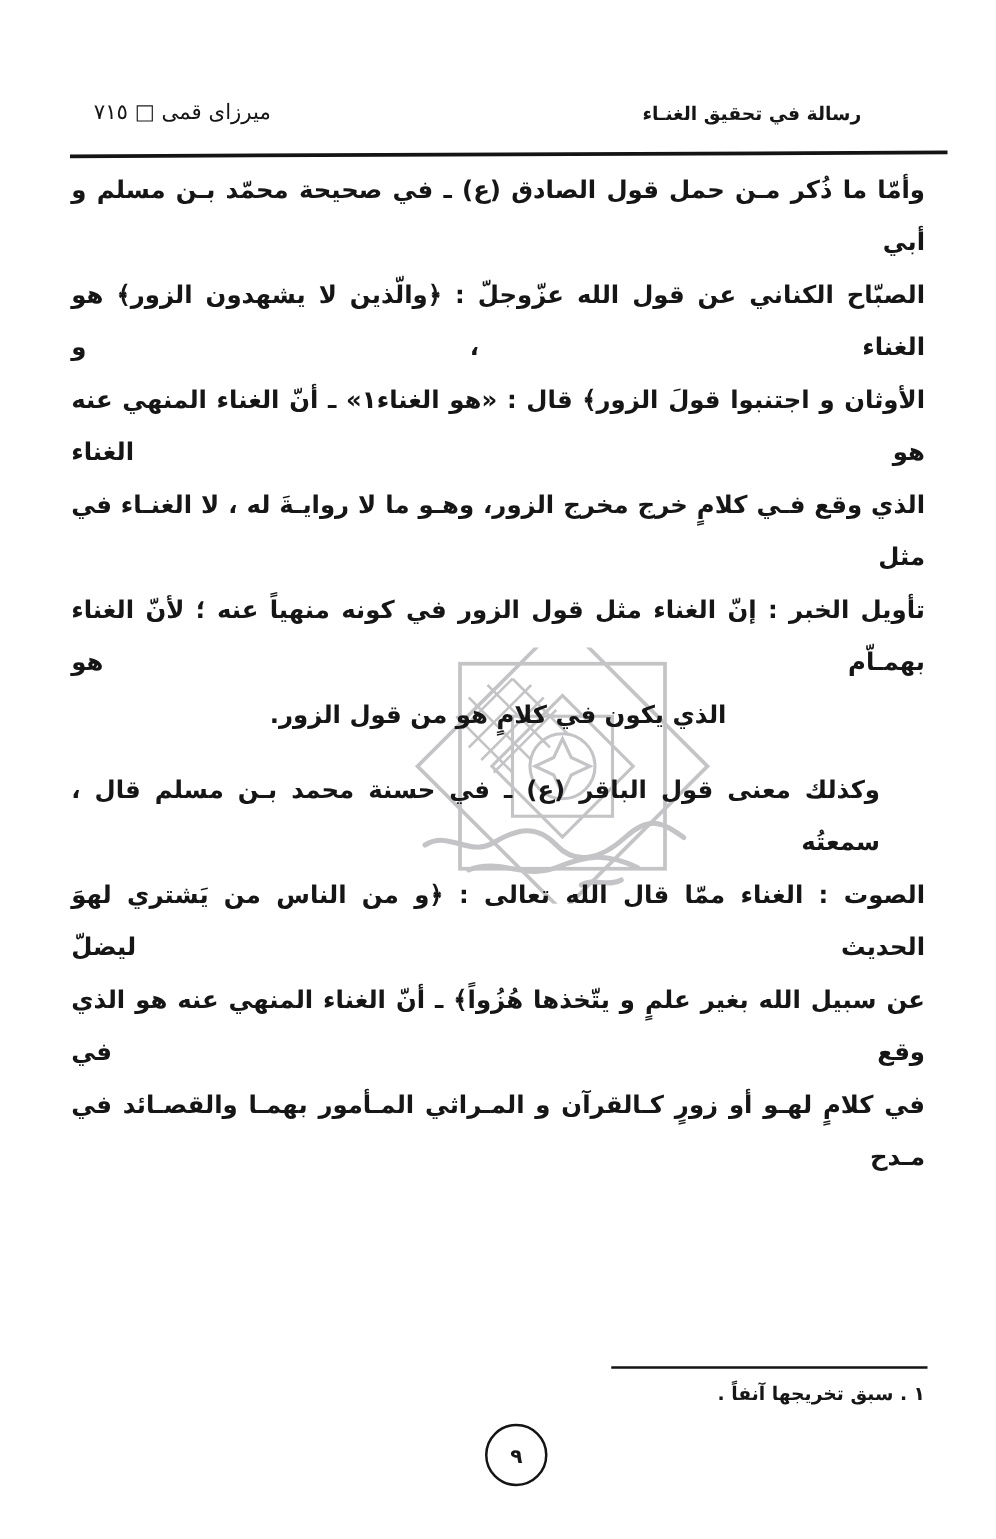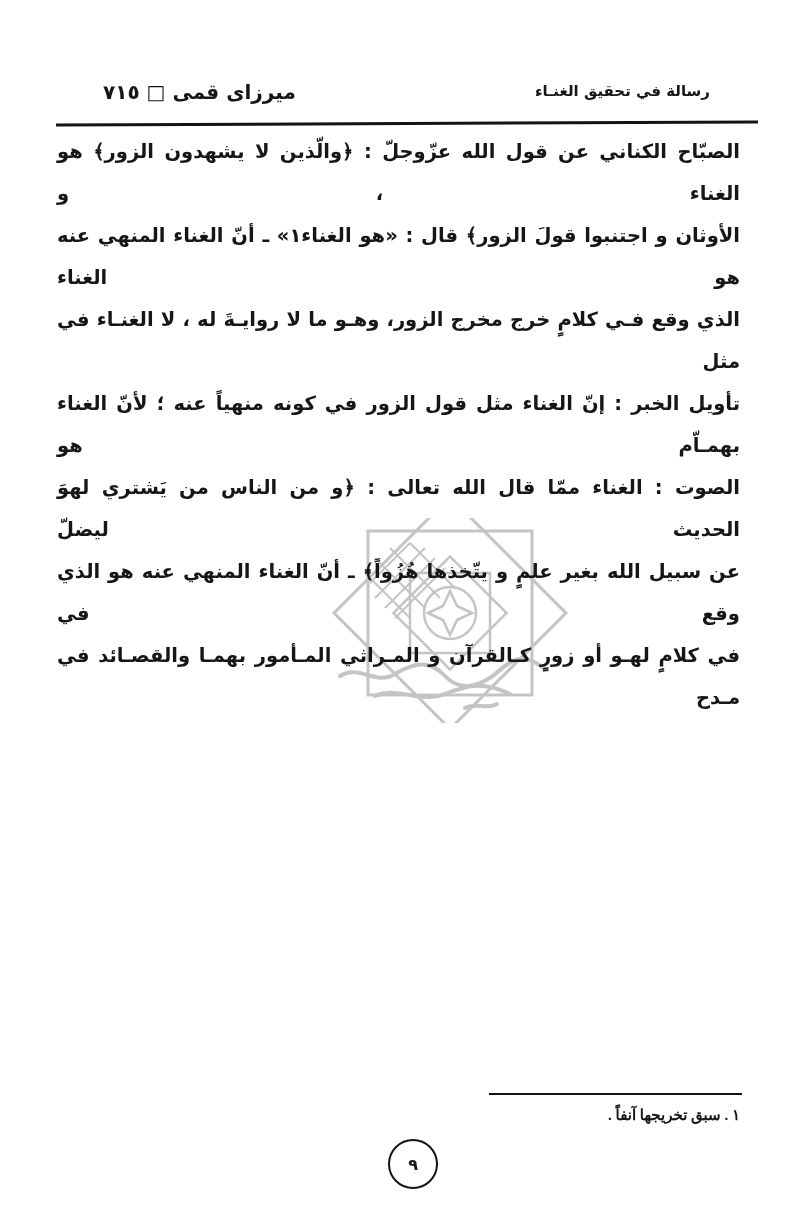--- a/index.html
+++ b/index.html
@@ -5,27 +5,27 @@
   html,body{margin:0;padding:0;}
   body{
     width:797px;height:1231px;position:relative;overflow:hidden;
     background:#ffffff;
     font-family:"DejaVu Sans","Liberation Sans",sans-serif;
     color:#161616;
   }
   .page{position:absolute;inset:0;}
   
   .runhead-right{
-    position:absolute;top:82px;right:87px;
+    position:absolute;top:82px;right:108px;
     font-size:15px;font-weight:700;letter-spacing:0;
     direction:rtl;
   }
   .runhead-left{
     position:absolute;top:80px;left:75px;
-    font-size:20px;font-weight:700;direction:rtl;margin-left:28px;
+    font-size:17px;font-weight:400;direction:rtl;
   }
   .head-rule{
     position:absolute;top:122px;left:56px;width:702px;height:3px;
     background:#141414;transform:rotate(-0.25deg);
   }
   
   .body-text{
     position:absolute;top:131px;right:57px;width:683px;
     direction:rtl;
     font-size:19.5px;font-weight:700;line-height:42px;
@@ -43,21 +43,21 @@
     opacity:.5;pointer-events:none;
   }
   
   .foot-rule{
     position:absolute;top:1093px;left:489px;width:253px;height:2px;
     background:#141414;
   }
   .footnote{
     position:absolute;top:1102px;right:57px;width:683px;
     direction:rtl;text-align:right;
-    font-size:15px;font-weight:700;line-height:26px;font-family:Liberation Serif, serif;
+    font-size:15px;font-weight:700;line-height:26px;
   }
   
   .pagenum-circle{
     position:absolute;top:1139px;left:388px;width:46px;height:46px;
     border:2px solid #141414;border-radius:50%;
     display:flex;align-items:center;justify-content:center;
   }
   .pagenum-circle span{font-size:16px;font-weight:700;}
 </style>
 </head>
@@ -89,25 +89,28 @@
 
       <g stroke-width="4" stroke-linecap="round">
         <path d="M25 158 C 45 146, 60 168, 80 156 S 115 142, 130 158 S 165 170, 185 152 S 215 140, 232 152"></path>
         <path d="M60 178 C 85 168, 105 186, 130 176 S 170 164, 195 176"></path>
         <path d="M150 190 C 160 184, 172 192, 182 186"></path>
       </g>
     </g>
   </svg>
 
   <div class="body-text">
+    <div class="ln">وأمّا ما ذُكر مـن حمل قول الصادق (ع) ـ في صحيحة محمّد بـن مسلم و أبي</div>
     <div class="ln">الصبّاح الكناني عن قول الله عزّوجلّ : ﴿والّذين لا يشهدون الزور﴾ هو الغناء ، و</div>
     <div class="ln">الأوثان و اجتنبوا قولَ الزور﴾ قال : «هو الغناء١» ـ أنّ الغناء المنهي عنه هو الغناء</div>
     <div class="ln">الذي وقع فـي كلامٍ خرج مخرج الزور، وهـو ما لا روايـةَ له ، لا الغنـاء في مثل</div>
     <div class="ln">تأويل الخبر : إنّ الغناء مثل قول الزور في كونه منهياً عنه ؛ لأنّ الغناء بهمـاّم هو</div>
+    <div class="ln cen">الذي يكون في كلامٍ هو من قول الزور.</div>
 
+    <div class="ln ind gap-lg">وكذلك معنى قول الباقر (ع) ـ في حسنة محمد بـن مسلم قال ، سمعتُه</div>
     <div class="ln">الصوت : الغناء ممّا قال الله تعالى : ﴿و من الناس من يَشتري لهوَ الحديث ليضلّ</div>
     <div class="ln">عن سبيل الله بغير علمٍ و يتّخذها هُزُواً﴾ ـ أنّ الغناء المنهي عنه هو الذي وقع في</div>
     <div class="ln">في كلامٍ لهـو أو زورٍ كـالقرآن و المـراثي المـأمور بهمـا والقصـائد في مـدح</div>
 
   </div>
 
   <div class="foot-rule"></div>
   <div class="footnote">١ . سبق تخريجها آنفاً .</div>
 
   <div class="pagenum-circle">

